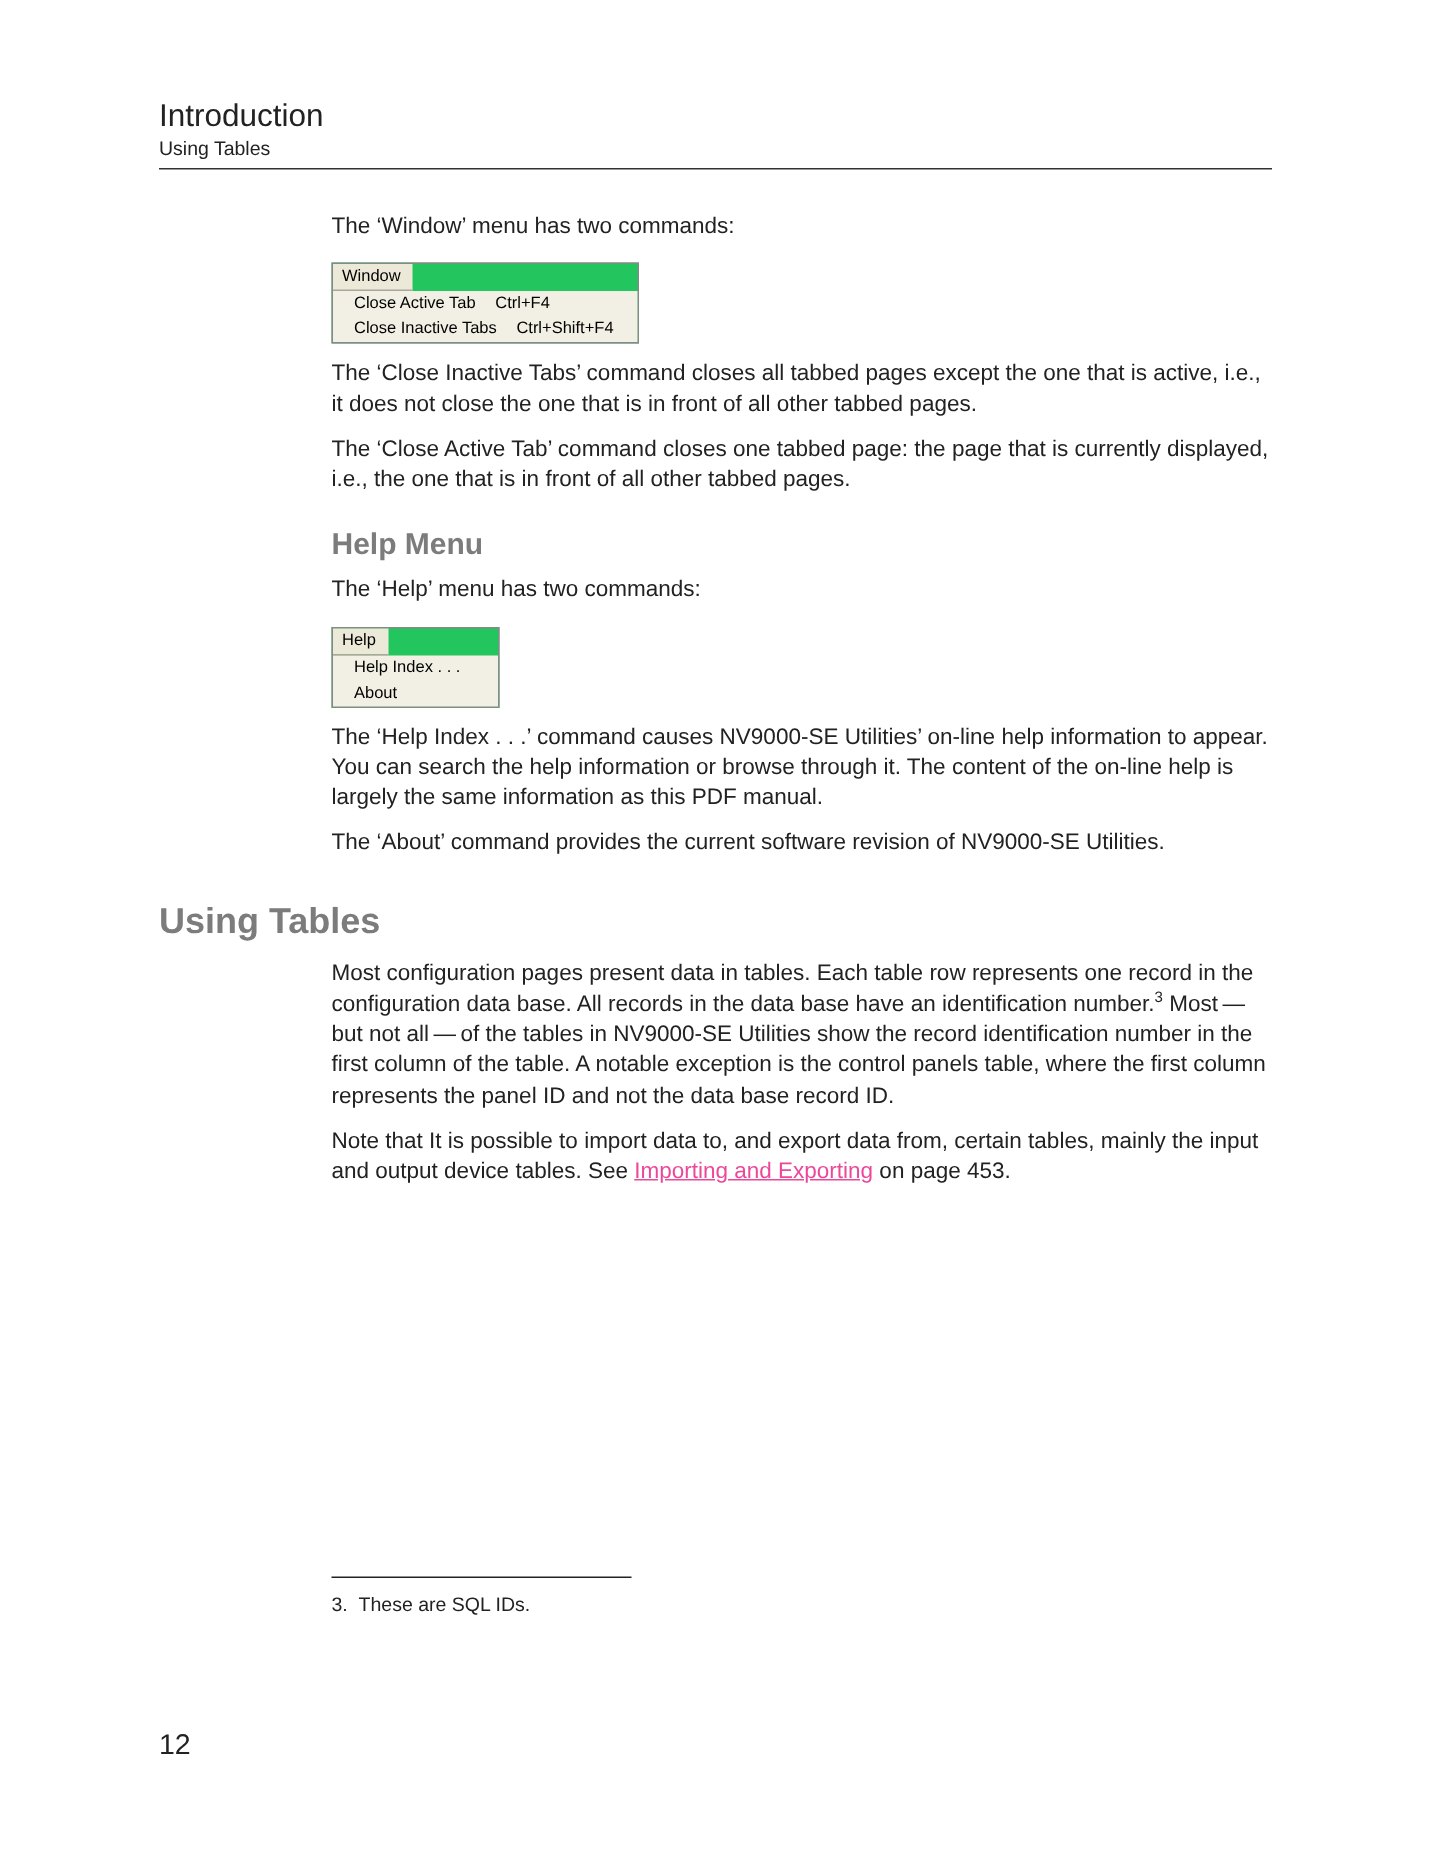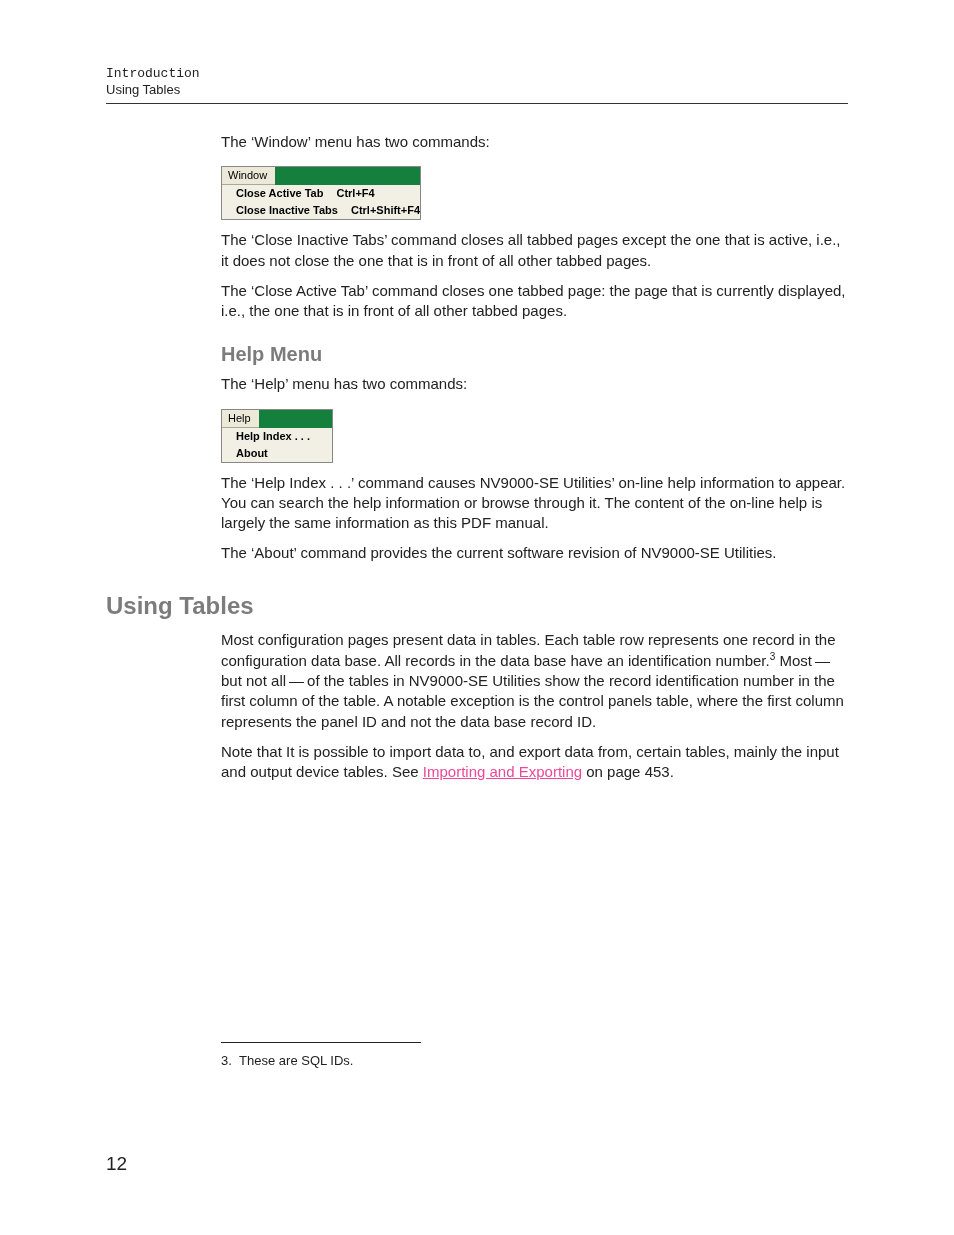--- a/index.html
+++ b/index.html
@@ -16,24 +16,23 @@
     padding: 66px 106px 0 106px;
     position: relative;
     height: 100%;
   }
   .header-block {
     border-bottom: 1px solid #333;
     padding-bottom: 6px;
     margin-bottom: 28px;
   }
   .header-title {
-    font-size: 13px;
+    font-size: 21px;
     color: #222;
     margin-bottom: 1px;
-    font-family: Liberation Mono, monospace;
   }
   .header-sub {
     font-size: 13px;
     color: #222;
   }
   .content {
     margin-left: 115px;
   }
   .h3 {
     font-size: 20px;
@@ -45,41 +44,40 @@
   .h3.space-top { margin-top: 22px; }
   .para {
     font-size: 15px;
     line-height: 1.35;
     color: #222;
     margin-bottom: 10px;
   }
   .menu-shot {
     display: inline-block;
     border: 1px solid #888;
-    background: #15803d;
+    background: #22c55e;
     font-family: Tahoma, Arial, sans-serif;
     font-size: 11px;
     color: #000;
     margin: 4px 0 10px 0;
     line-height: 1.0;
   }
   .menu-titlebar {
     border-bottom: 1px solid #aca899;
     padding: 3px 8px 3px 6px;
     display: inline-block;
     background: #ece9d8;
   }
   .menu-dropdown {
     background: #f2f0e4;
     border-top: 0;
   }
   .menu-row {
-    padding: 3px 0 3px 14px;
+    padding: 3px 16px 3px 14px;
     white-space: nowrap;
-    font-weight: bold;
   }
   .menu-row .cmd { display: inline-block; }
   .menu-row .shortcut { display: inline-block; margin-left: 10px; }
   .h2 {
     font-size: 24px;
     font-weight: bold;
     color: #7c7c7c;
     margin: 28px 0 10px 0;
   }
   .link { color: #ec4899; text-decoration: underline; cursor: pointer; }

